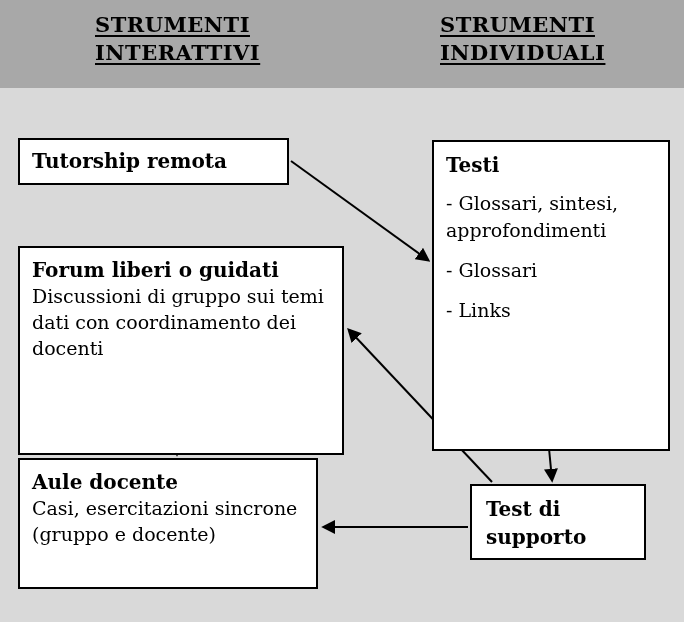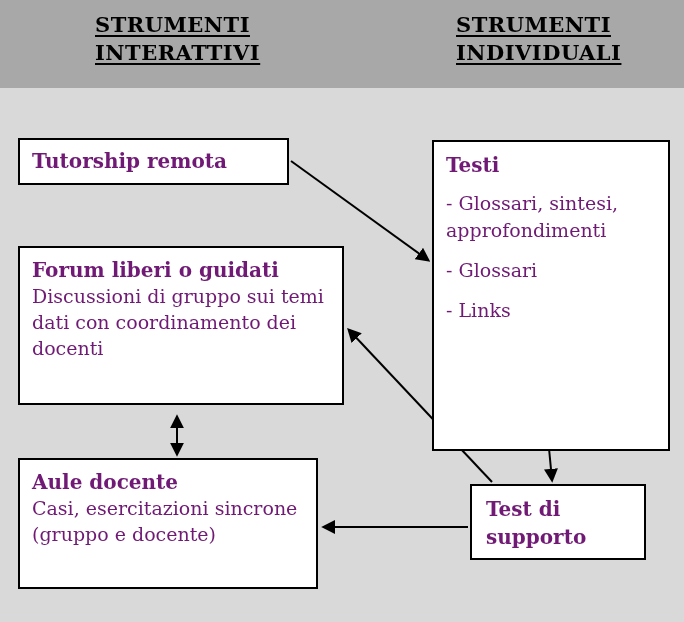--- a/index.html
+++ b/index.html
@@ -21,53 +21,53 @@
     position: absolute; top: 11px;
     font-weight: bold; font-size: 21px; line-height: 28px;
     color: #000;
     text-decoration: underline;
     text-decoration-thickness: 2px;
     text-underline-offset: 3px;
     letter-spacing: 0.5px;
     width: 185px;
   }
   .htitle.left  { left: 95px;  }
-  .htitle.right { left: 456px; }
+  .htitle.right { left: 440px; }
 
   
   .dbody {
     position: absolute; left: 0; top: 88px;
     width: 684px; height: 534px;
     background: #d9d9d9;
   }
 
   .arrows {
     position: absolute; left: 0; top: 0;
     width: 684px; height: 534px;
     pointer-events: none;
     z-index: 1;
   }
 
   .node {
     position: absolute;
     background: #ffffff;
     border: 2px solid #000000;
     z-index: 2;
-    color: #701a75;
+    color: #000000;
   }
   .node .ntitle { font-weight: bold; font-size: 20px; line-height: 26px; }
   .node .nbody  { font-size: 19px; line-height: 26px; }
 
   .node-tutorship { left: 18px; top: 50px; width: 271px; height: 47px; padding: 8px 12px; }
 
   .node-testi { left: 432px; top: 52px; width: 238px; height: 311px; padding: 10px 12px; }
   .node-testi .ntitle { margin-bottom: 12px; }
   .node-testi .titem  { font-size: 19px; line-height: 27px; margin-bottom: 13px; }
 
-  .node-forum { left: 18px; top: 158px; width: 326px; height: 159px; padding: 9px 12px; }
+  .node-forum { left: 18px; top: 158px; width: 326px; height: 209px; padding: 9px 12px; }
   .node-aule  { left: 18px; top: 370px; width: 300px; height: 131px; padding: 9px 12px; }
   .node-test-supporto { left: 470px; top: 396px; width: 176px; height: 76px; padding: 9px 14px; }
   .node-test-supporto .ntitle { line-height: 28px; }
 </style>
 </head>
 <body>
 
 <div class="page">
 
   <div class="header">

